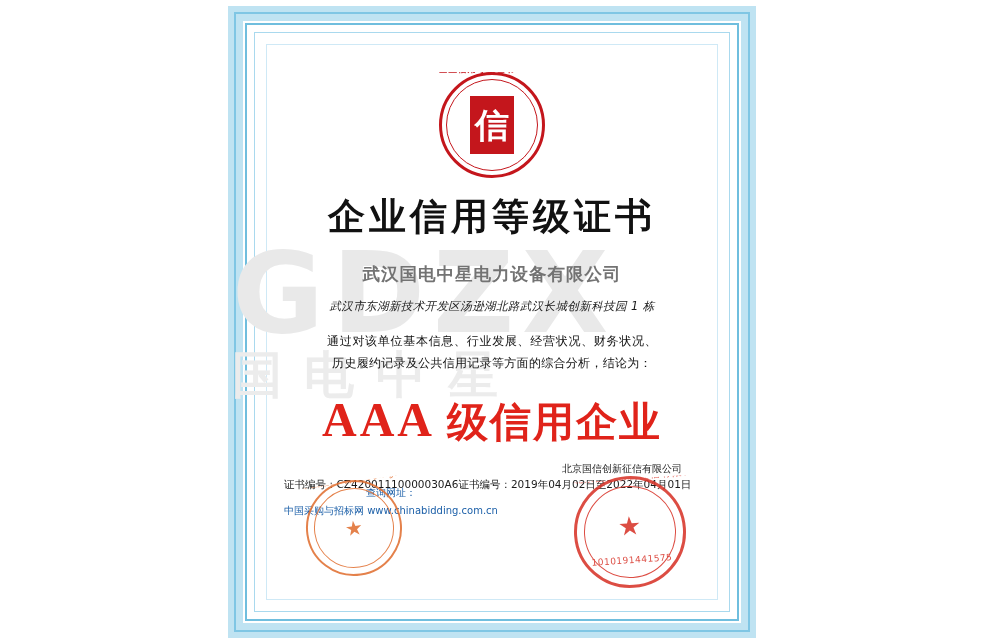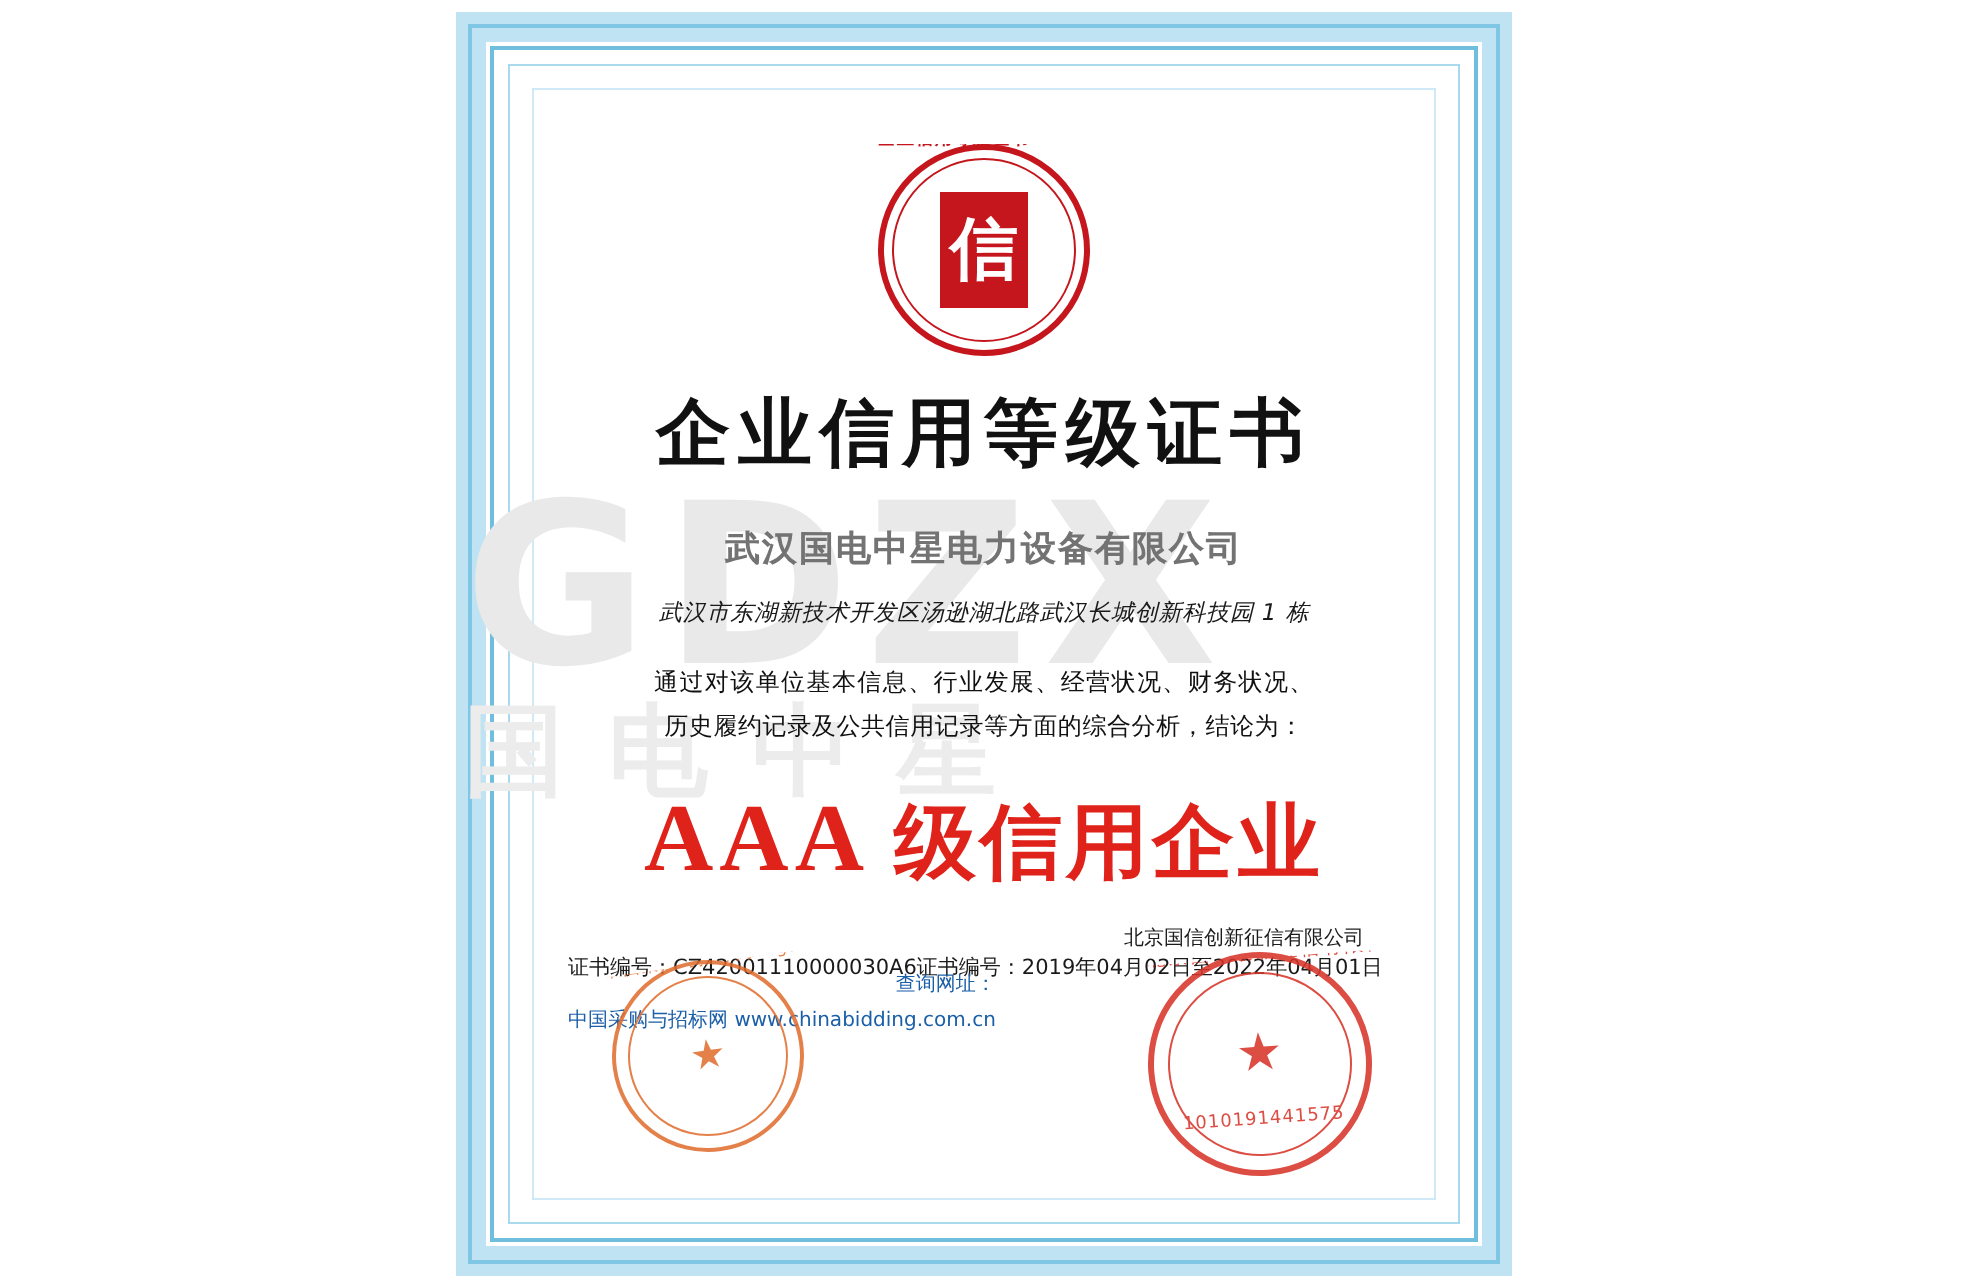--- a/index.html
+++ b/index.html
@@ -237,21 +237,21 @@
     position: absolute;
     left: 8px;
     right: 8px;
     bottom: 14px;
     height: 100px;
   }
   .footer-left {
     position: absolute;
     left: 0;
     top: 8px;
-    text-align: right;
+    text-align: center;
     font-size: 10px;
     line-height: 1.75;
     color: #1b5fa8;
     font-family: "DejaVu Sans", sans-serif;
   }
   .footer-left .f-label {
     color: #1b5fa8;
   }
   .footer-left .f-url {
     color: #1b5fa8;

